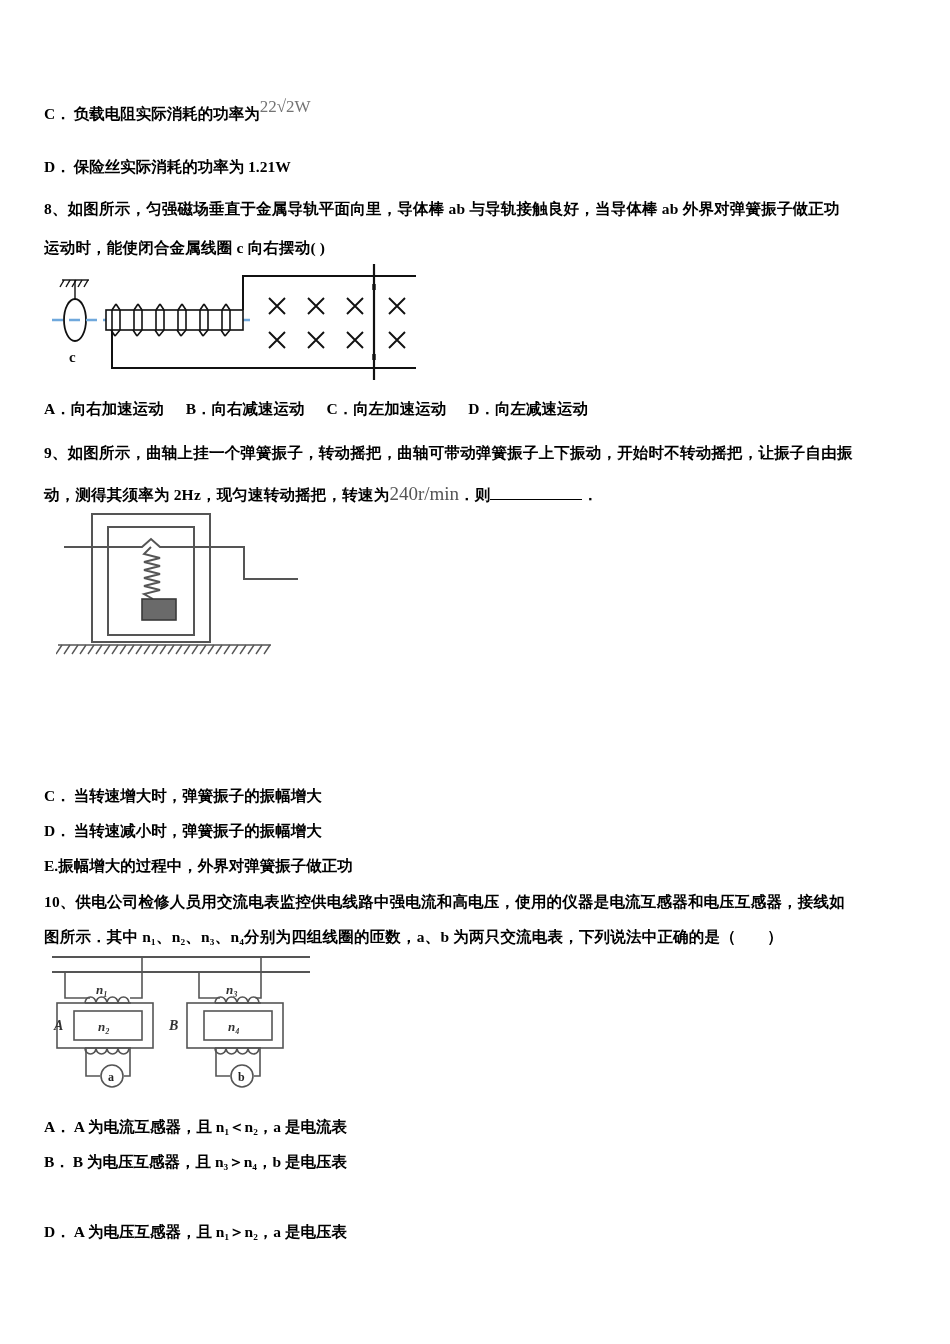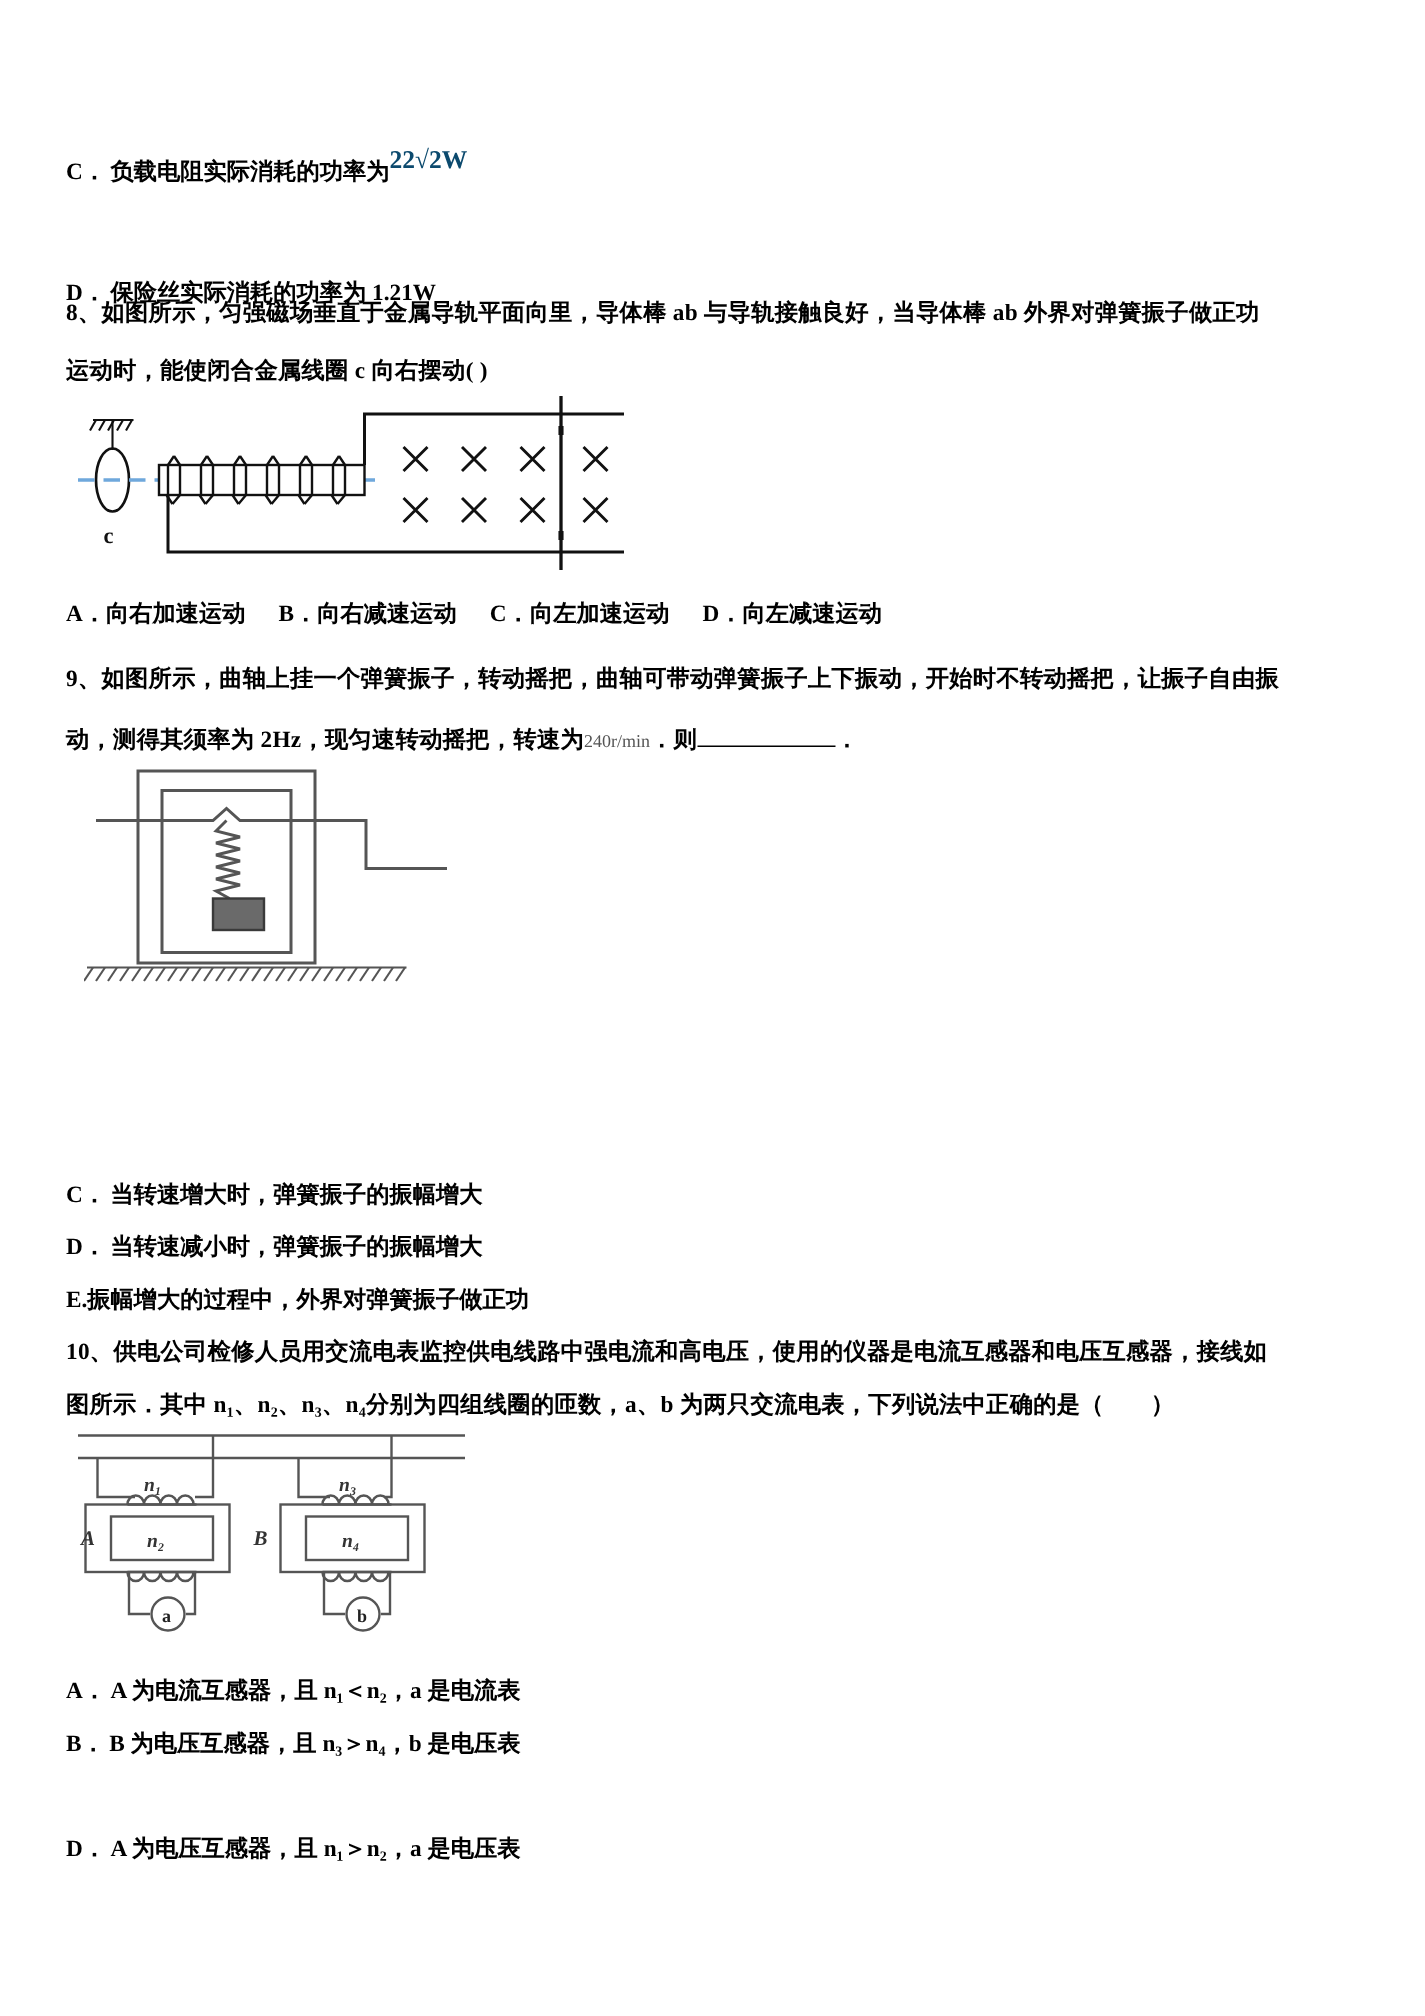--- a/index.html
+++ b/index.html
@@ -32,52 +32,52 @@
   }
   .opt {
     position: absolute;
     font-size: 15.5px;
     font-weight: bold;
     white-space: nowrap;
   }
   .optlabel { margin-right: 3px; }
   .math {
     font-family: "Liberation Serif", "DejaVu Serif", serif;
-    font-weight: bold;
+    font-weight: normal;
     font-size: 17px;
-    color: #0c4a6e;
+    color: #737373;
     position: relative;
     top: -7px;
     letter-spacing: 0px;
   }
   .math-inline {
     font-family: "Liberation Serif", "DejaVu Serif", serif;
     font-weight: normal;
-    font-size: 12px;
+    font-size: 19px;
     color: #555555;
     letter-spacing: 0px;
   }
   .blank {
     display: inline-block;
     border-bottom: 1.5px solid #000;
     width: 92px;
     height: 13px;
   }
   .fig { position: absolute; }
 </style>
 </head>
 <body>
 
 <div class="page">
 
   <div class="opt" style="left:44px; top:104px;">
     <span class="optlabel">C．</span><span>负载电阻实际消耗的功率为</span><span class="math">22√2W</span>
   </div>
 
-  <div class="opt" style="left:44px; top:157px;margin-top:28px;">
+  <div class="opt" style="left:44px; top:157px;">
     <span class="optlabel">D．</span><span>保险丝实际消耗的功率为 1.21W</span>
   </div>
 
   <div class="line" style="left:44px; top:201px;">
     <span>8、</span><span>如图所示，匀强磁场垂直于金属导轨平面向里，导体棒 ab 与导轨接触良好，当导体棒 ab 外界对弹簧振子做正功</span>
   </div>
   <div class="line" style="left:44px; top:240px;">
     <span>运动时，能使闭合金属线圈 c 向右摆动(    )</span>
   </div>
 

